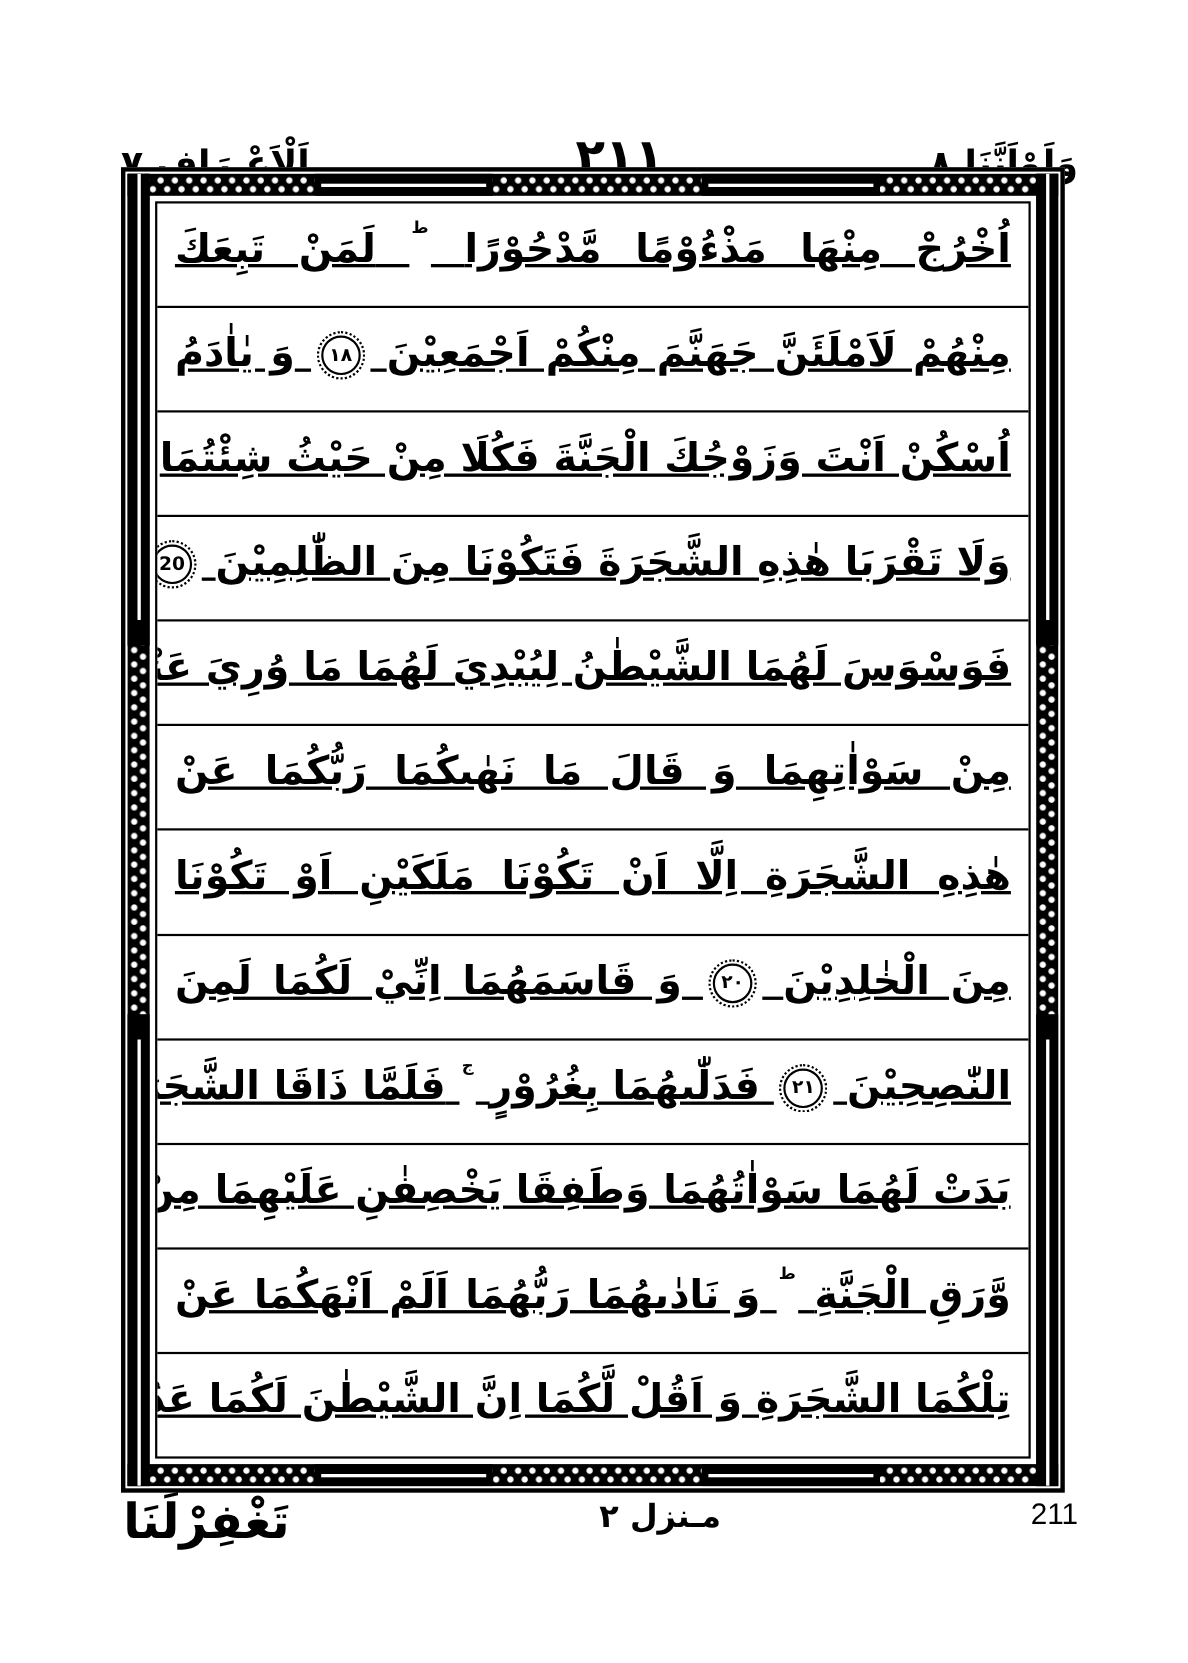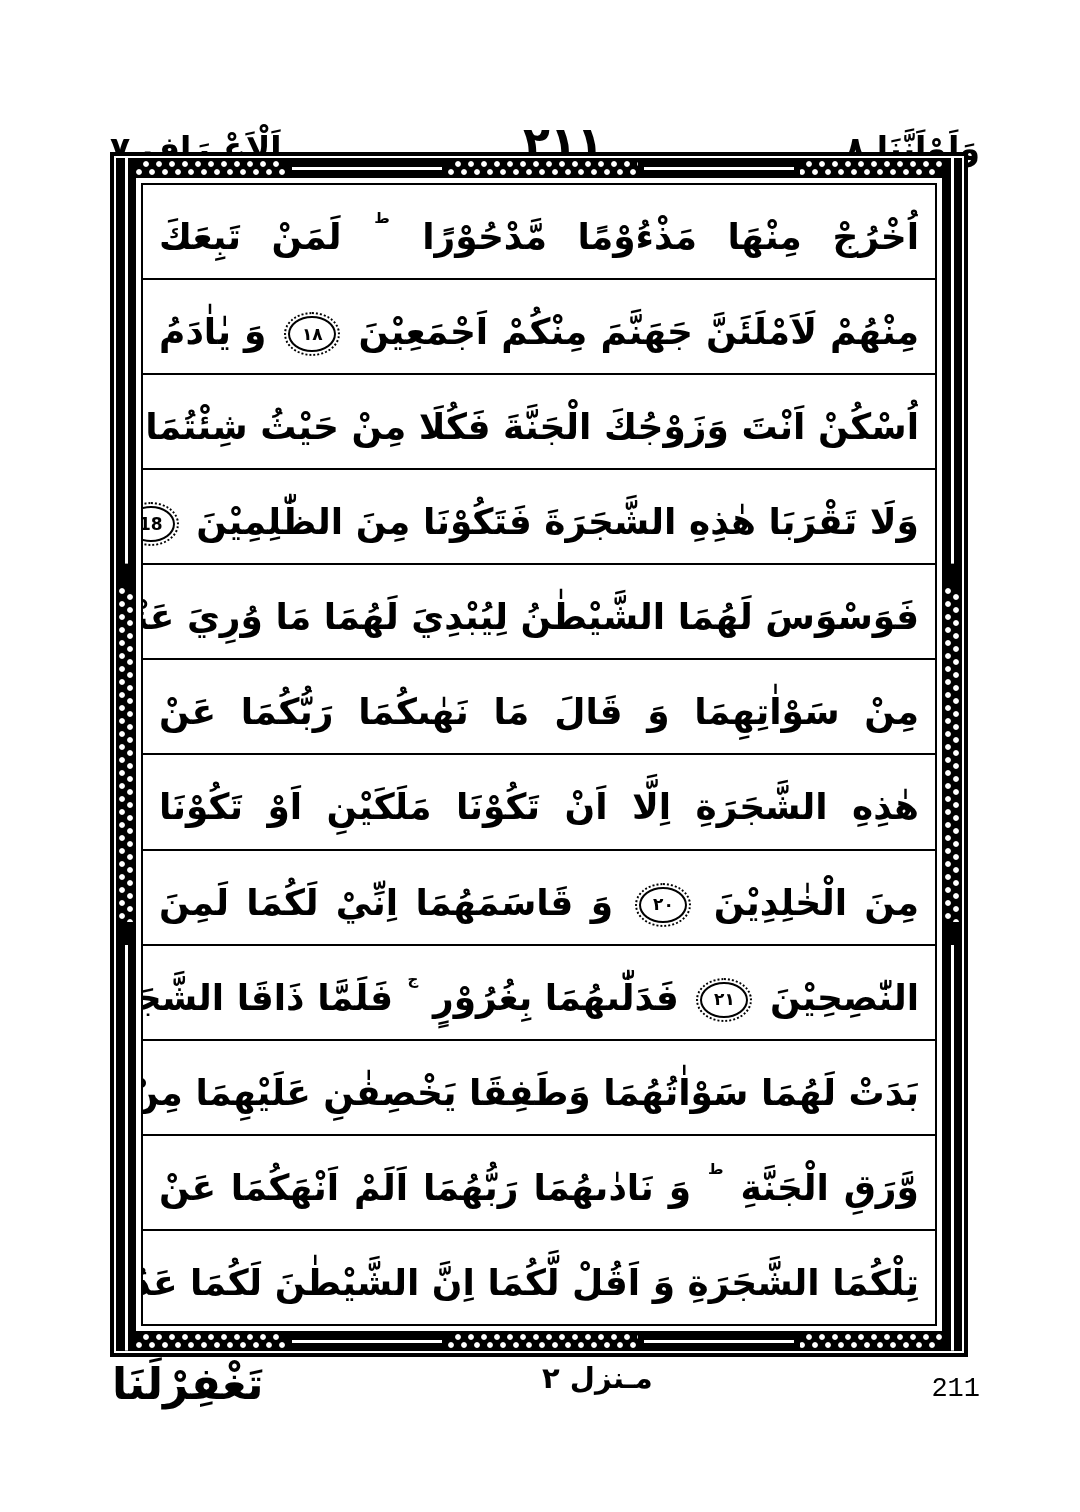--- a/index.html
+++ b/index.html
@@ -56,48 +56,49 @@
   .edge.right{right:2px;}
 
   
   .content{
     position:relative;height:100%;box-sizing:border-box;
     border:2px solid #000;background:#fff;
     display:flex;flex-direction:column;direction:rtl;
   }
   .row{
     flex:1;border-bottom:2px solid #000;
-    padding:10px 16px;overflow:hidden;
+    padding:0 16px;overflow:hidden;
     text-align:justify;text-align-last:justify;
     font-size:36px;font-weight:700;line-height:84px;
     white-space:nowrap;
+    text-decoration:underline;
   }
   .row:last-child{border-bottom:none;}
   .badge{
     display:inline-flex;align-items:center;justify-content:center;
-    width:48px;height:36px;box-sizing:border-box;
+    width:36px;height:36px;box-sizing:border-box;
     border:2.5px solid #000;border-radius:50%;
     outline:2px dotted #000;outline-offset:2px;
     font-size:17px;font-weight:700;line-height:1;
     vertical-align:middle;margin:0 9px;
   }
   .waqf{
     display:inline-block;font-size:15px;font-weight:700;
     vertical-align:26px;line-height:1;margin:0 2px;
   }
 
   
   .footer{
     position:absolute;top:1360px;left:112px;right:100px;
     display:flex;justify-content:space-between;align-items:flex-start;
     direction:rtl;
   }
   .ftr-catchword{font-size:44px;font-weight:700;line-height:1.1;}
   .ftr-manzil{font-size:29px;font-weight:700;line-height:1.3;}
-  .ftr-latin{font-family:Liberation Mono, monospace;font-size:27px;font-weight:400;line-height:1.2;direction:ltr;margin-top:13px;}
+  .ftr-latin{font-family:Liberation Sans, sans-serif;font-size:27px;font-weight:400;line-height:1.2;direction:ltr;}
 </style>
 </head>
 <body>
 
 <div class="page">
 
   <div class="header">
     <div class="hdr-side">وَلَوْاَنَّنَا ٨</div>
     <div class="hdr-num">٢١١</div>
     <div class="hdr-side">اَلْاَعْـرَاف ٧</div>
@@ -105,21 +106,21 @@
 
   <div class="frame">
     <div class="edge h top"></div>
     <div class="edge h bottom"></div>
     <div class="edge v left"></div>
     <div class="edge v right"></div>
     <div class="content">
         <div class="row"><span class="txt">اُخْرُجْ مِنْهَا مَذْءُوْمًا مَّدْحُوْرًا</span> <span class="waqf">ط</span> <span class="txt">لَمَنْ تَبِعَكَ</span> </div>
         <div class="row"><span class="txt">مِنْهُمْ لَاَمْلَئَنَّ جَهَنَّمَ مِنْكُمْ اَجْمَعِيْنَ</span> <span class="badge">١٨</span> <span class="txt">وَ يٰاٰدَمُ</span> </div>
         <div class="row"><span class="txt">اُسْكُنْ اَنْتَ وَزَوْجُكَ الْجَنَّةَ فَكُلَا مِنْ حَيْثُ شِئْتُمَا</span> </div>
-        <div class="row"><span class="txt">وَلَا تَقْرَبَا هٰذِهِ الشَّجَرَةَ فَتَكُوْنَا مِنَ الظّٰلِمِيْنَ</span> <span class="badge">18</span> </div>
+        <div class="row"><span class="txt">وَلَا تَقْرَبَا هٰذِهِ الشَّجَرَةَ فَتَكُوْنَا مِنَ الظّٰلِمِيْنَ</span> <span class="badge">20</span> </div>
         <div class="row"><span class="txt">فَوَسْوَسَ لَهُمَا الشَّيْطٰنُ لِيُبْدِيَ لَهُمَا مَا وُرِيَ عَنْهُمَا</span> </div>
         <div class="row"><span class="txt">مِنْ سَوْاٰتِهِمَا وَ قَالَ مَا نَهٰىكُمَا رَبُّكُمَا عَنْ</span> </div>
         <div class="row"><span class="txt">هٰذِهِ الشَّجَرَةِ اِلَّا اَنْ تَكُوْنَا مَلَكَيْنِ اَوْ تَكُوْنَا</span> </div>
         <div class="row"><span class="txt">مِنَ الْخٰلِدِيْنَ</span> <span class="badge">٢٠</span> <span class="txt">وَ قَاسَمَهُمَا اِنِّيْ لَكُمَا لَمِنَ</span> </div>
         <div class="row"><span class="txt">النّٰصِحِيْنَ</span> <span class="badge">٢١</span> <span class="txt">فَدَلّٰىهُمَا بِغُرُوْرٍ</span> <span class="waqf">ج</span> <span class="txt">فَلَمَّا ذَاقَا الشَّجَرَةَ</span> </div>
         <div class="row"><span class="txt">بَدَتْ لَهُمَا سَوْاٰتُهُمَا وَطَفِقَا يَخْصِفٰنِ عَلَيْهِمَا مِنْ</span> </div>
         <div class="row"><span class="txt">وَّرَقِ الْجَنَّةِ</span> <span class="waqf">ط</span> <span class="txt">وَ نَادٰىهُمَا رَبُّهُمَا اَلَمْ اَنْهَكُمَا عَنْ</span> </div>
         <div class="row"><span class="txt">تِلْكُمَا الشَّجَرَةِ وَ اَقُلْ لَّكُمَا اِنَّ الشَّيْطٰنَ لَكُمَا عَدُوٌّ</span> </div>
       </div>
   </div>

